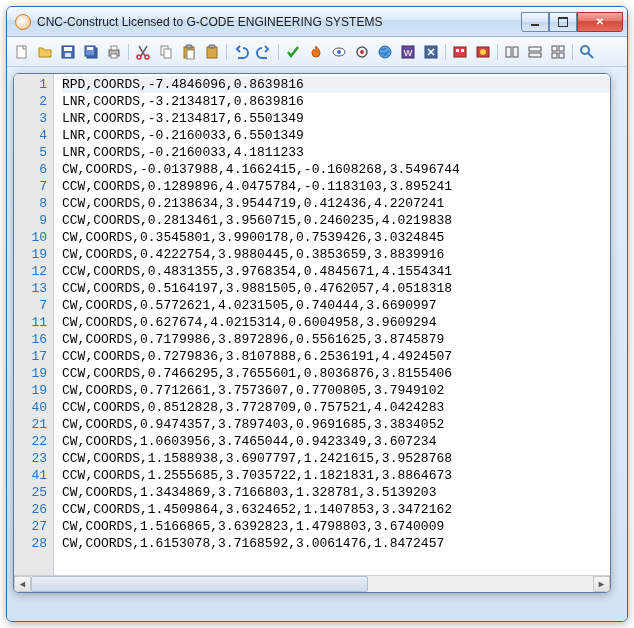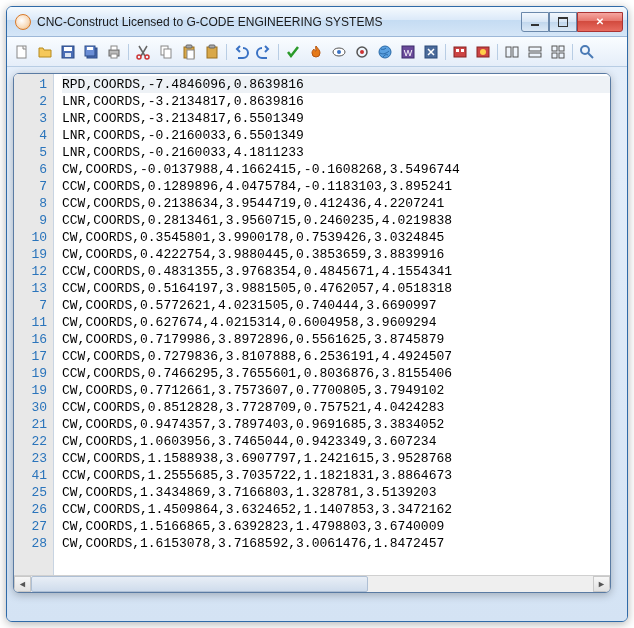--- a/index.html
+++ b/index.html
@@ -368,21 +368,21 @@
             <div>10</div>
             <div>19</div>
             <div>12</div>
             <div>13</div>
             <div>7</div>
             <div>11</div>
             <div>16</div>
             <div>17</div>
             <div>19</div>
             <div>19</div>
-            <div>30</div>
+            <div>40</div>
             <div>21</div>
             <div>22</div>
             <div>23</div>
             <div>41</div>
             <div>25</div>
             <div>26</div>
             <div>27</div>
             <div>28</div>
           </div>
         <div class="code" id="code"><div class="current">RPD,COORDS,-7.4846096,0.8639816</div><div>LNR,COORDS,-3.2134817,0.8639816</div><div>LNR,COORDS,-3.2134817,6.5501349</div><div>LNR,COORDS,-0.2160033,6.5501349</div><div>LNR,COORDS,-0.2160033,4.1811233</div><div>CW,COORDS,-0.0137988,4.1662415,-0.1608268,3.5496744</div><div>CCW,COORDS,0.1289896,4.0475784,-0.1183103,3.895241</div><div>CCW,COORDS,0.2138634,3.9544719,0.412436,4.2207241</div><div>CCW,COORDS,0.2813461,3.9560715,0.2460235,4.0219838</div><div>CW,COORDS,0.3545801,3.9900178,0.7539426,3.0324845</div><div>CW,COORDS,0.4222754,3.9880445,0.3853659,3.8839916</div><div>CCW,COORDS,0.4831355,3.9768354,0.4845671,4.1554341</div><div>CCW,COORDS,0.5164197,3.9881505,0.4762057,4.0518318</div><div>CW,COORDS,0.5772621,4.0231505,0.740444,3.6690997</div><div>CW,COORDS,0.627674,4.0215314,0.6004958,3.9609294</div><div>CW,COORDS,0.7179986,3.8972896,0.5561625,3.8745879</div><div>CCW,COORDS,0.7279836,3.8107888,6.2536191,4.4924507</div><div>CCW,COORDS,0.7466295,3.7655601,0.8036876,3.8155406</div><div>CW,COORDS,0.7712661,3.7573607,0.7700805,3.7949102</div><div>CCW,COORDS,0.8512828,3.7728709,0.757521,4.0424283</div><div>CW,COORDS,0.9474357,3.7897403,0.9691685,3.3834052</div><div>CW,COORDS,1.0603956,3.7465044,0.9423349,3.607234</div><div>CCW,COORDS,1.1588938,3.6907797,1.2421615,3.9528768</div><div>CCW,COORDS,1.2555685,3.7035722,1.1821831,3.8864673</div><div>CW,COORDS,1.3434869,3.7166803,1.328781,3.5139203</div><div>CCW,COORDS,1.4509864,3.6324652,1.1407853,3.3472162</div><div>CW,COORDS,1.5166865,3.6392823,1.4798803,3.6740009</div><div>CW,COORDS,1.6153078,3.7168592,3.0061476,1.8472457</div></div>

